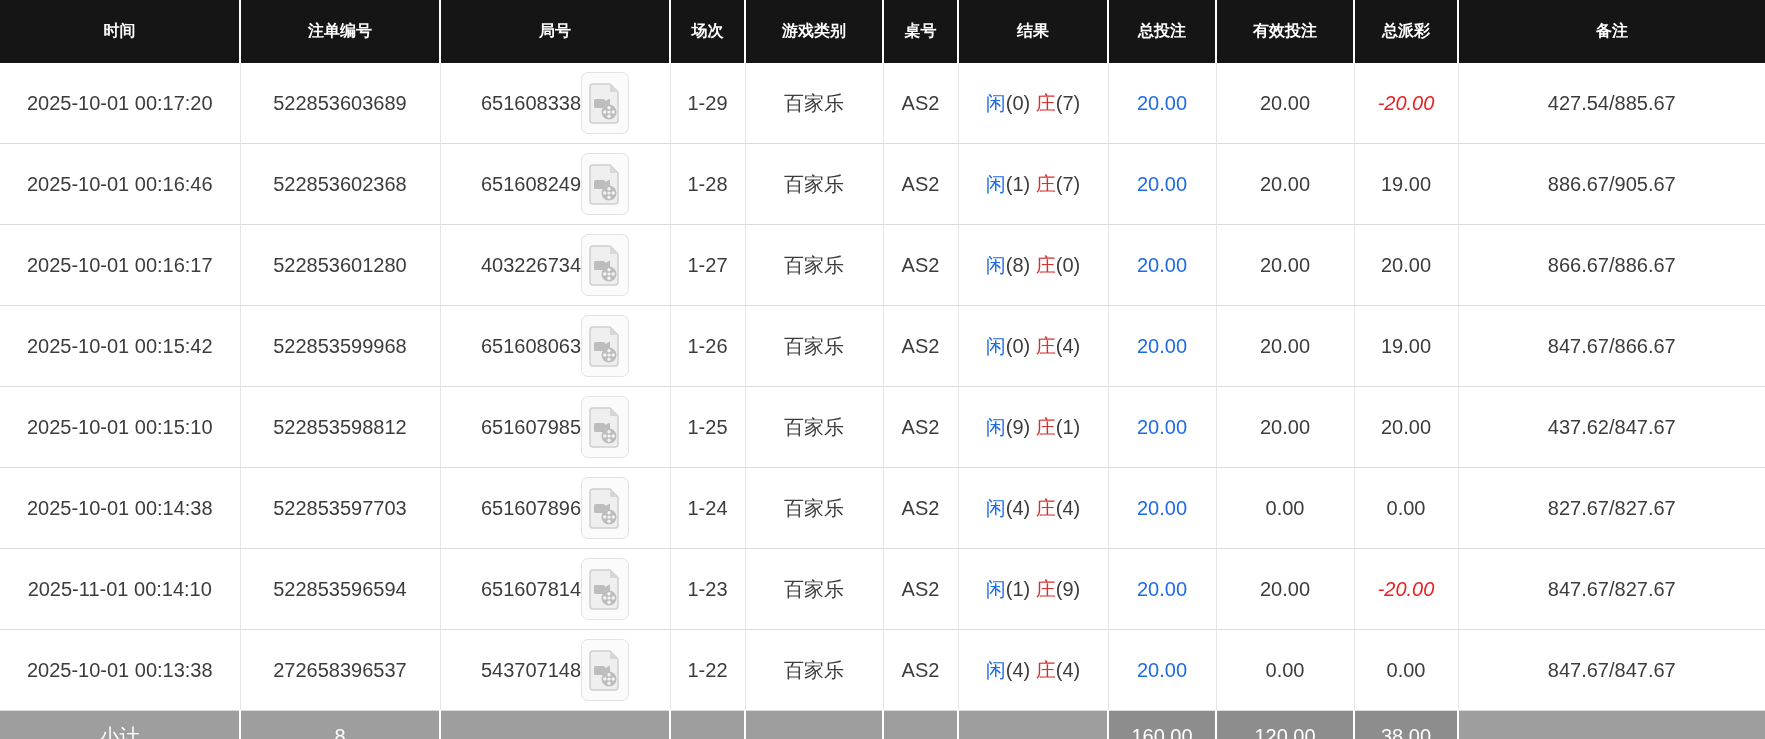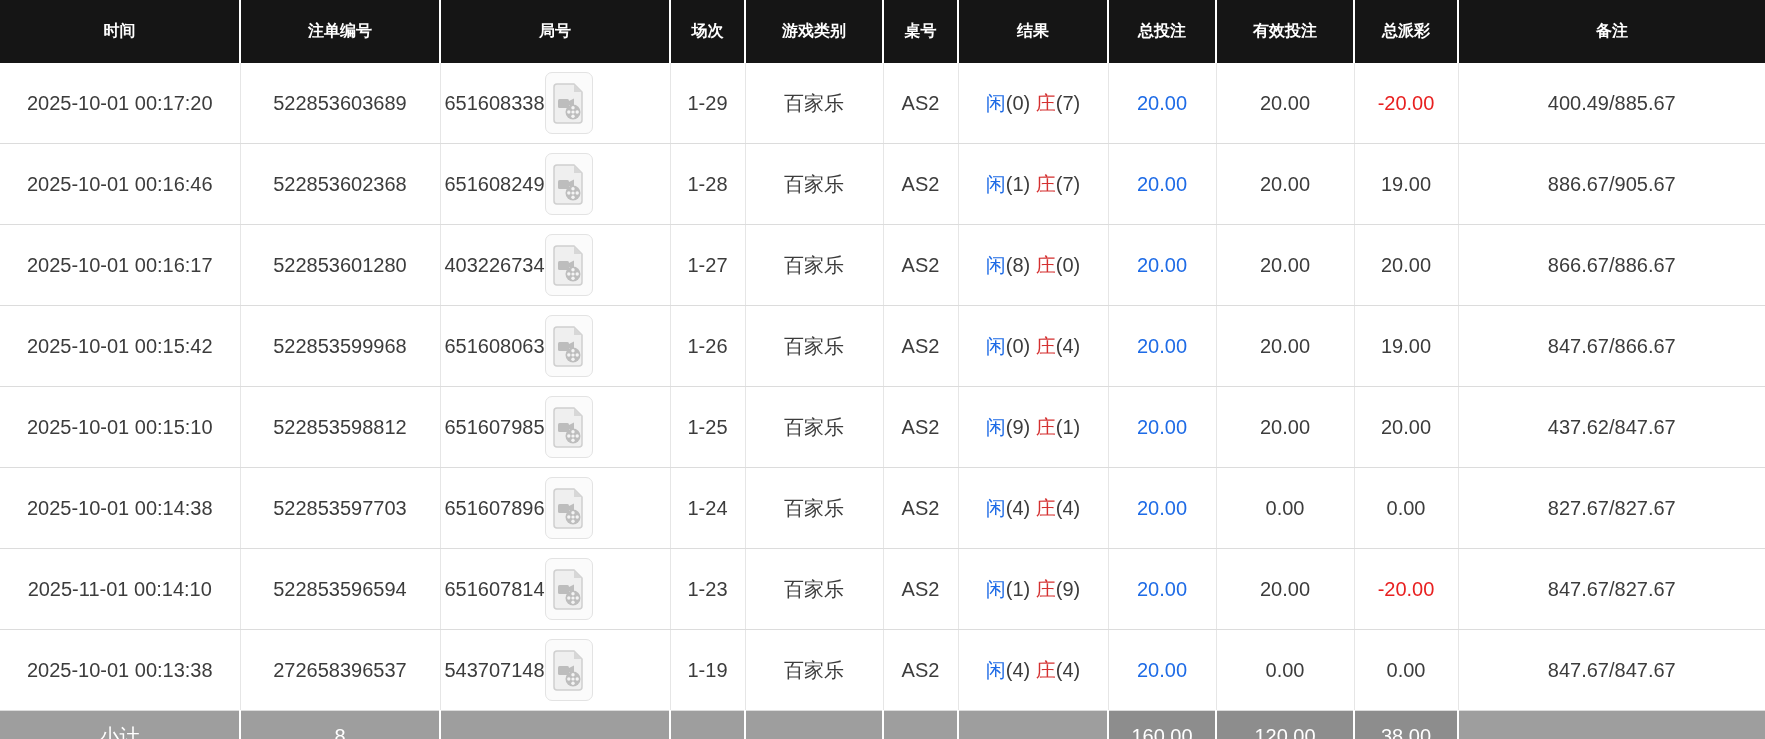--- a/index.html
+++ b/index.html
@@ -49,38 +49,39 @@
     background: #ffffff;
     border-bottom: 1px solid #dcdcdc;
     border-left: 1px solid #e6e6e6;
     white-space: nowrap;
   }
   tbody td:first-child { border-left: none; }
 
   .round-wrap {
     display: flex;
     align-items: center;
+    justify-content: center;
   }
   .video-btn {
     width: 48px; height: 62px;
     border: 1px solid #e3e3e3;
     border-radius: 7px;
     background: #fbfbfb;
     display: inline-flex;
     align-items: center;
     justify-content: center;
     padding: 0;
     cursor: pointer;
   }
 
   .player { color: var(--player-blue, #1e6be6); }
   .banker { color: var(--banker-red, #d43030); }
   .score  { color: #3c3c3c; }
   td.amount-blue { color: var(--amount-blue, #1e6be6); }
-  td.payout-cell.neg { color: var(--negative-red, #e82020); }
+  td.payout-cell.neg { color: var(--negative-red, #e82020); font-style: italic; }
 
   tfoot td {
     height: 50px;
     padding: 0;
     text-align: center;
     vertical-align: middle;
     font-size: 20px;
     color: #ffffff;
     background: var(--footer-bg, #9e9e9e);
     border-left: 2px solid #ffffff;
@@ -149,21 +150,21 @@
     <td>1-29</td>
     <td>百家乐</td>
     <td>AS2</td>
     <td>
       <span class="player">闲</span><span class="score">(0)</span>
       <span class="banker">庄</span><span class="score">(7)</span>
     </td>
     <td class="amount-blue">20.00</td>
     <td>20.00</td>
     <td class="payout-cell neg">-20.00</td>
-    <td>400.49/885.67</td>
+    <td>427.54/885.67</td>
   </tr>
       <tr>
     <td>2025-10-01 00:16:46</td>
     <td>522853602368</td>
     <td>
       <span class="round-wrap">
         <span>651608249</span>
         <button class="video-btn" type="button">
           <span style="display:inline-flex;">
             <svg width="32" height="42" viewBox="0 0 32 42">
@@ -391,21 +392,21 @@
               <circle cx="20" cy="30" r="1.6" fill="#f4f4f4"></circle>
               <circle cx="20" cy="25.8" r="1.7" fill="#f4f4f4"></circle>
               <circle cx="20" cy="34.2" r="1.7" fill="#f4f4f4"></circle>
               <circle cx="15.8" cy="30" r="1.7" fill="#f4f4f4"></circle>
               <circle cx="24.2" cy="30" r="1.7" fill="#f4f4f4"></circle>
             </svg>
           </span>
         </button>
       </span>
     </td>
-    <td>1-19</td>
+    <td>1-22</td>
     <td>百家乐</td>
     <td>AS2</td>
     <td>
       <span class="player">闲</span><span class="score">(4)</span>
       <span class="banker">庄</span><span class="score">(4)</span>
     </td>
     <td class="amount-blue">20.00</td>
     <td>0.00</td>
     <td class="payout-cell">0.00</td>
     <td>847.67/847.67</td>

